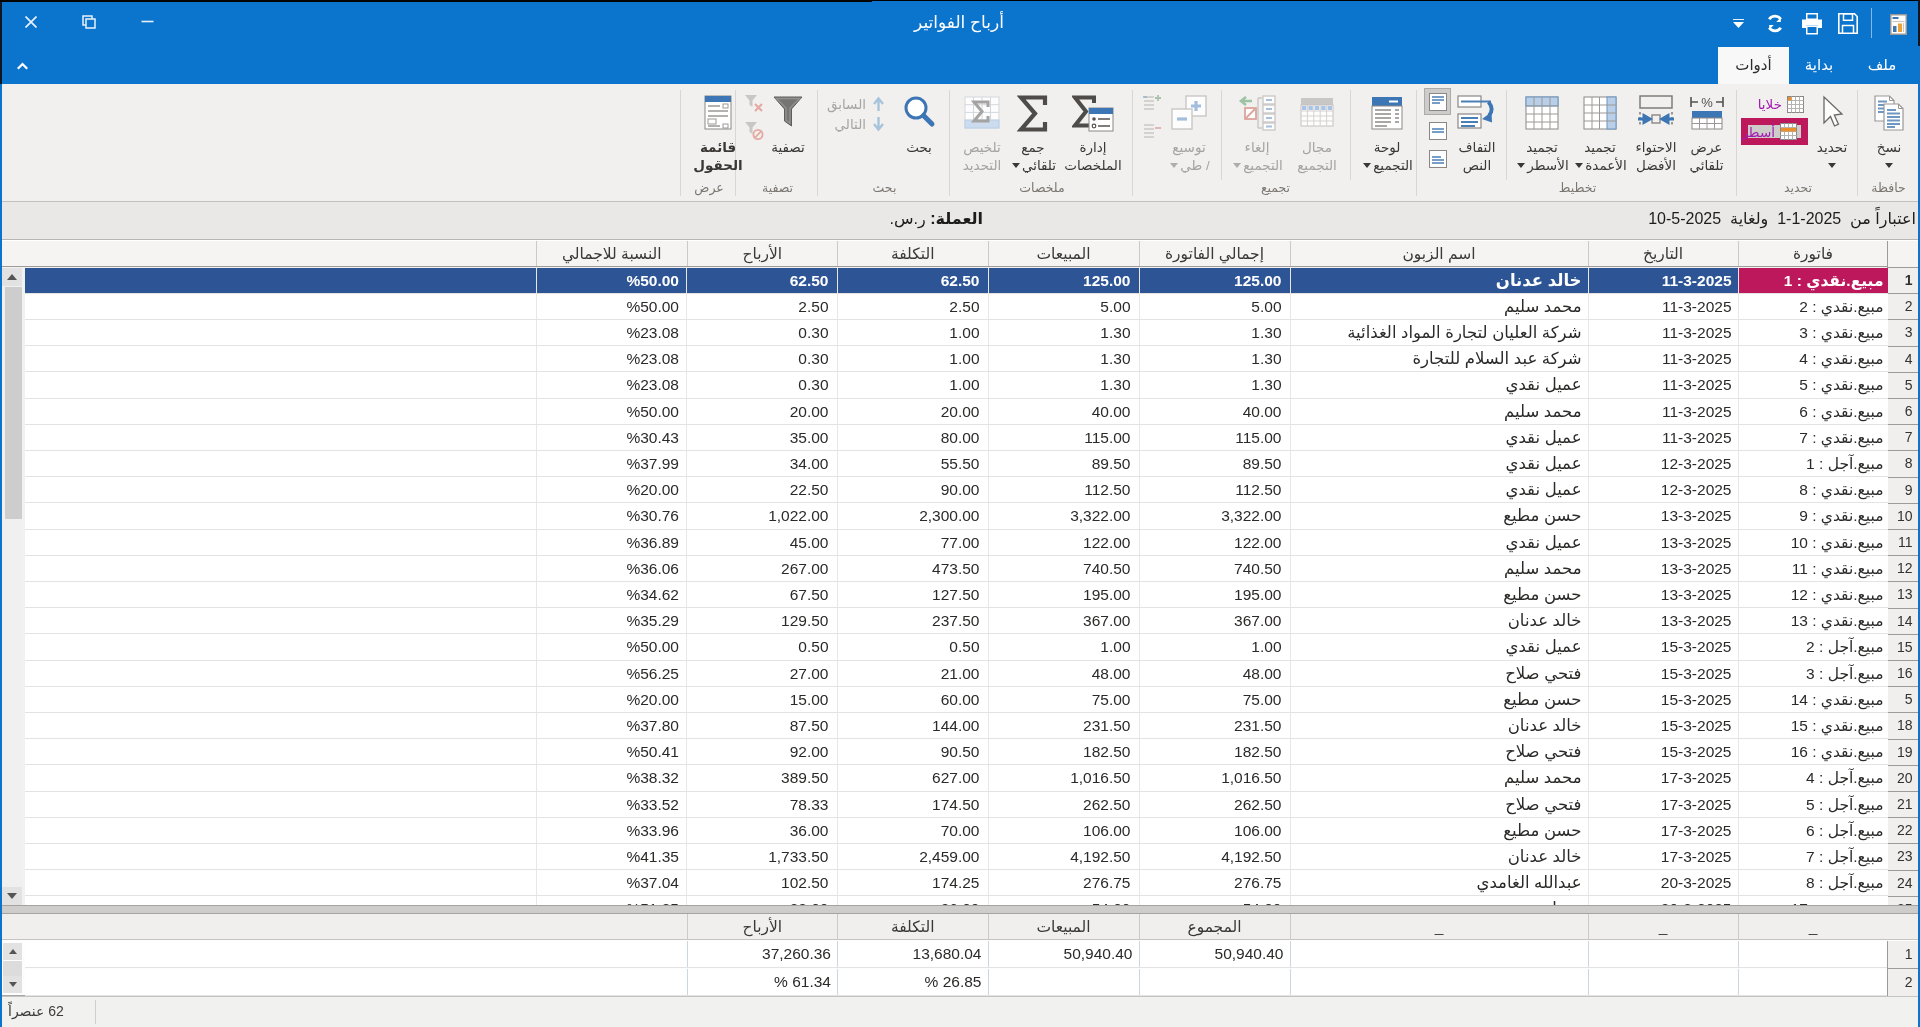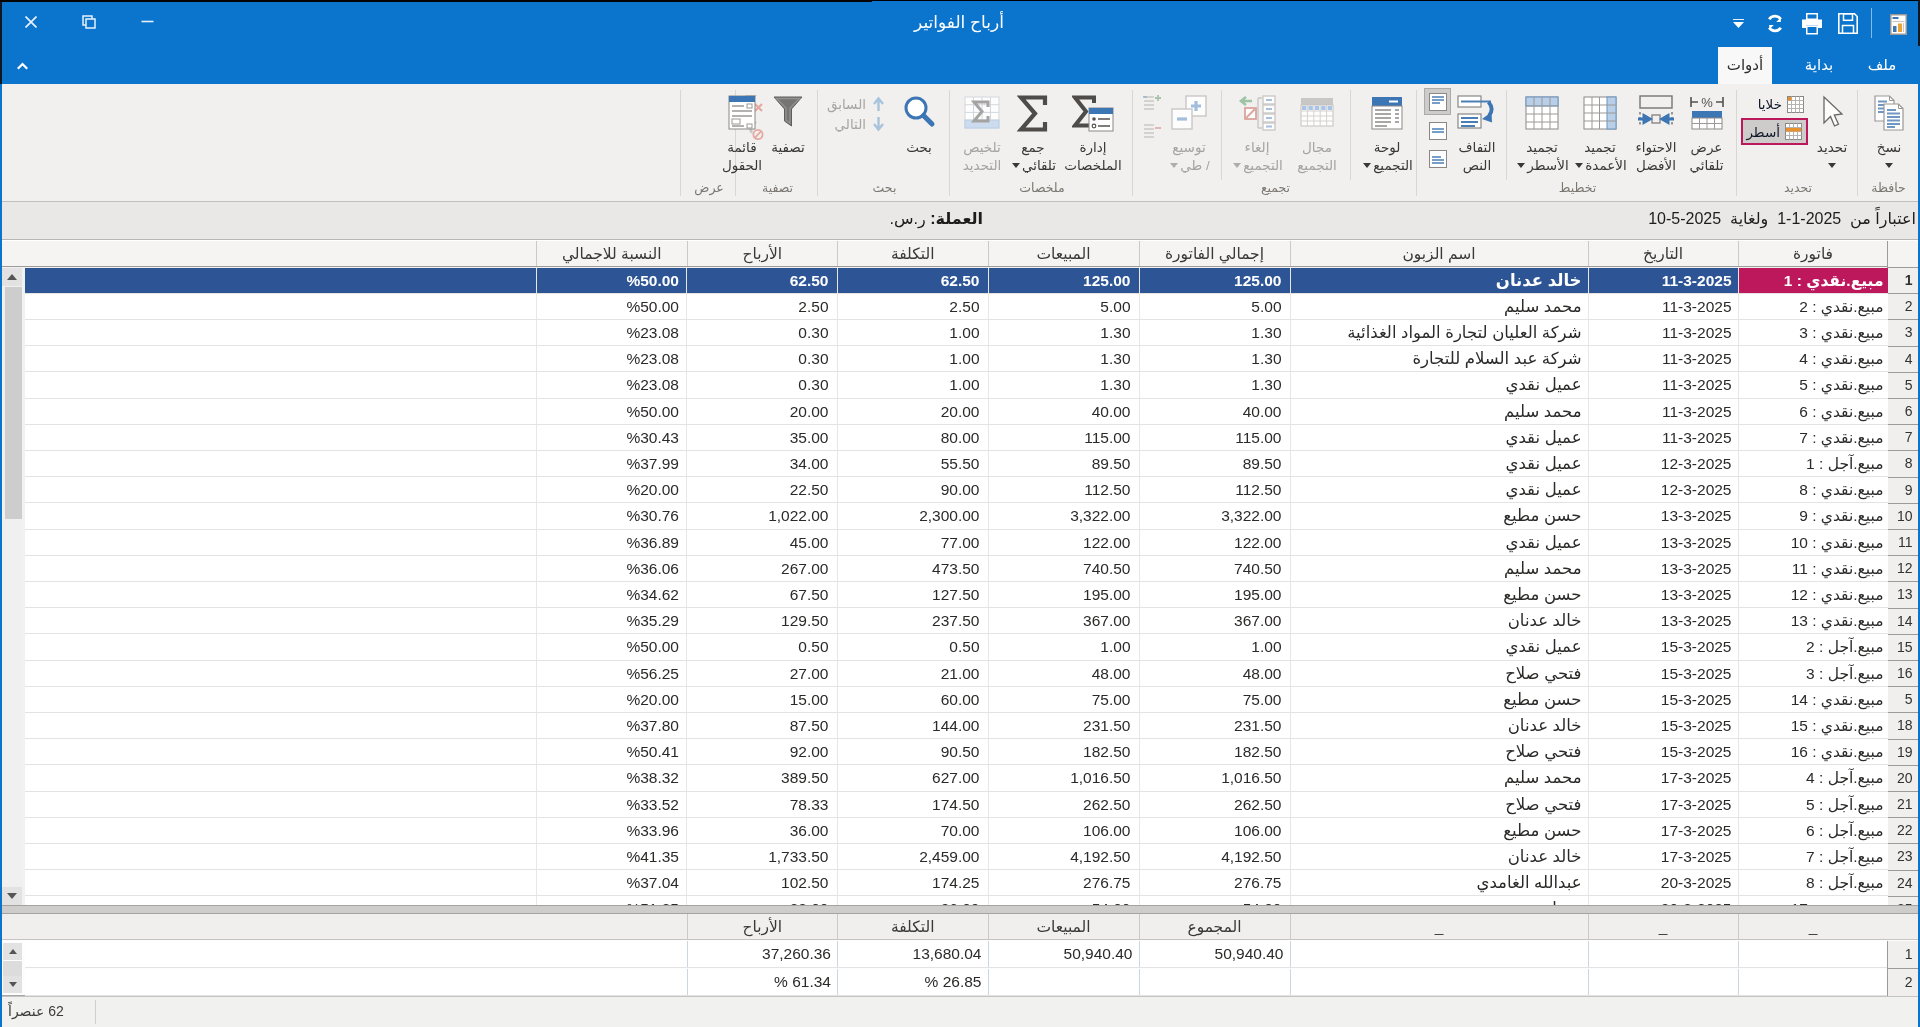--- a/index.html
+++ b/index.html
@@ -15,24 +15,24 @@
   
   #ribbon { left:0; top:84px; width:1920px; height:118px; background:#f1f0ef; border-bottom:1px solid #c3c1bf; }
   .gsep { position:absolute; top:6px; height:106px; width:1px; background:#d9d7d4; }
   .glabel { position:absolute; top:96px; height:16px; font-size:12.5px; color:#7b7671; text-align:center; line-height:16px; }
   .bigbtn { position:absolute; top:5px; height:90px; text-align:center; font-size:13.5px; color:#3b3734; }
   .bigbtn .ic { height:40px; margin-top:6px; display:flex; align-items:flex-start; justify-content:center; }
   .bigbtn .lbl { line-height:17.5px; margin-top:4px; direction:rtl; }
   .bigbtn.dis { color:#a6a3a0; }
   .caret { display:inline-block; width:0; height:0; border-left:4px solid transparent; border-right:4px solid transparent; border-top:5px solid #3b3734; vertical-align:middle; margin:0 2px; }
   .dis .caret { border-top-color:#b0ada9; }
-  .smallbtn { position:absolute; height:24px; font-size:13.5px; color:#0f172a; display:flex; align-items:center; direction:rtl; gap:5px; padding:0 4px; }
+  .smallbtn { position:absolute; height:24px; font-size:13.5px; color:#a21caf; display:flex; align-items:center; direction:rtl; gap:5px; padding:0 4px; }
   .smallbtn.dis { color:#a8a5a1; }
   .smallbtn svg { flex:none; }
-  .pressed { background:#cecccb; border:2px solid #be185d; }
+  .pressed { background:#cecccb; border:7px solid #be185d; }
   
   #params { left:0; top:202px; width:1920px; height:38px; background:#e9e8e6; border-bottom:1px solid #b8b6b4; font-size:16px; color:#1c1c1c; }
   
   #gridwrap { left:0; top:241px; width:1920px; height:664px; background:#f1f1f0; }
   #headrow { position:absolute; left:0; top:0; width:1918px; height:26px; background:#f5f4f3; border-bottom:1px solid #9d9b99; }
   .hcell { position:absolute; top:0; height:25px; line-height:25px; text-align:center; font-size:15.5px; color:#3a3938; border-left:1px solid #cccac8; }
   #rows { position:absolute; left:25px; top:26.6px; width:1862.5px; direction:rtl; }
   .r { position:relative; width:1862.5px; height:26.21px; background:#fff; border-bottom:1px solid #e4e3e2; display:flex; direction:rtl; font-size:15.5px; color:#2b2a29; }
   .r > div { height:100%; line-height:25px; overflow:hidden; white-space:nowrap; border-left:1px solid #e8e7e6; }
   .c-inv { width:150px; text-align:right; padding-right:4px; }
@@ -112,21 +112,21 @@
   <svg class="abs" style="left:1890px;top:14px;" width="17" height="21" viewBox="0 0 17 21">
     <rect x="0.75" y="0.75" width="15.5" height="19.5" fill="#fff" stroke="#9a9896" stroke-width="1.5"></rect>
     <rect x="2.5" y="3" width="6" height="2" fill="#3d76b4"></rect>
     <path d="M2.5,7.5 H14.5" stroke="#c8c6c4" stroke-width="1.2"></path>
     <rect x="3" y="12" width="3.5" height="6" fill="#3d76b4"></rect>
     <rect x="8" y="9.5" width="4" height="8.5" fill="#e8a33d"></rect>
     <path d="M13.5,9 V18" stroke="#c8c6c4" stroke-width="1.2"></path>
   </svg>
   <div class="abs" style="left:0;top:0;width:2px;height:84px;background:#0e1622;z-index:61;"></div>
   <div class="abs" style="left:1918px;top:0;width:2px;height:46px;background:#0e1622;z-index:61;"></div>
-  <div class="abs tab sel" style="left:1718px;width:54px;">أدوات</div>
+  <div class="abs tab sel" style="left:1718px;width:71px;">أدوات</div>
   <div class="abs tab" style="left:1797px;width:44px;">بداية</div>
   <div class="abs tab" style="left:1860px;width:44px;">ملف</div>
 
   <div class="abs" id="ribbon">
     <div class="gsep" style="left:680px;"></div>
     <div class="gsep" style="left:735px;"></div>
     <div class="gsep" style="left:817px;"></div>
     <div class="gsep" style="left:949px;"></div>
     <div class="gsep" style="left:1132px;"></div>
     <div class="gsep" style="left:1416px;"></div>
@@ -398,21 +398,21 @@
       </svg>
     </div>
     <div class="abs" style="left:742px;top:35px;width:24px;height:24px;display:flex;align-items:center;justify-content:center;">
       <svg width="20" height="20" viewBox="0 0 20 20">
         <path d="M1,1 H13 L8.5,6.5 V13 L5.5,11 V6.5 Z" fill="#c9c7c5"></path>
         <circle cx="14" cy="13.5" r="4.6" fill="none" stroke="#e5a9a2" stroke-width="1.8"></circle>
         <path d="M10.8,16.8 L17.2,10.2" stroke="#e5a9a2" stroke-width="1.8"></path>
       </svg>
     </div>
 
-    <div class="bigbtn" style="left:716px;width:52px;">
+    <div class="bigbtn" style="left:692px;width:52px;font-weight:bold;">
       <div class="ic">
         <svg width="30" height="36" viewBox="0 0 30 36">
         <rect x="2" y="1" width="26" height="33" fill="#fff" stroke="#8a8886"></rect>
         <rect x="2" y="1" width="26" height="6" fill="#3d76b4"></rect>
         <path d="M5,11 H17 M5,31 H17" stroke="#9b9997" stroke-width="1.5"></path>
         <rect x="20" y="9" width="5" height="4" fill="none" stroke="#9b9997"></rect>
         <path d="M5,16 H25 M5,21 H25" stroke="#9b9997" stroke-width="1.5"></path>
         <rect x="5" y="24" width="8" height="5" fill="none" stroke="#9b9997"></rect>
         <rect x="20" y="29" width="5" height="4" fill="none" stroke="#9b9997"></rect>
       </svg>

